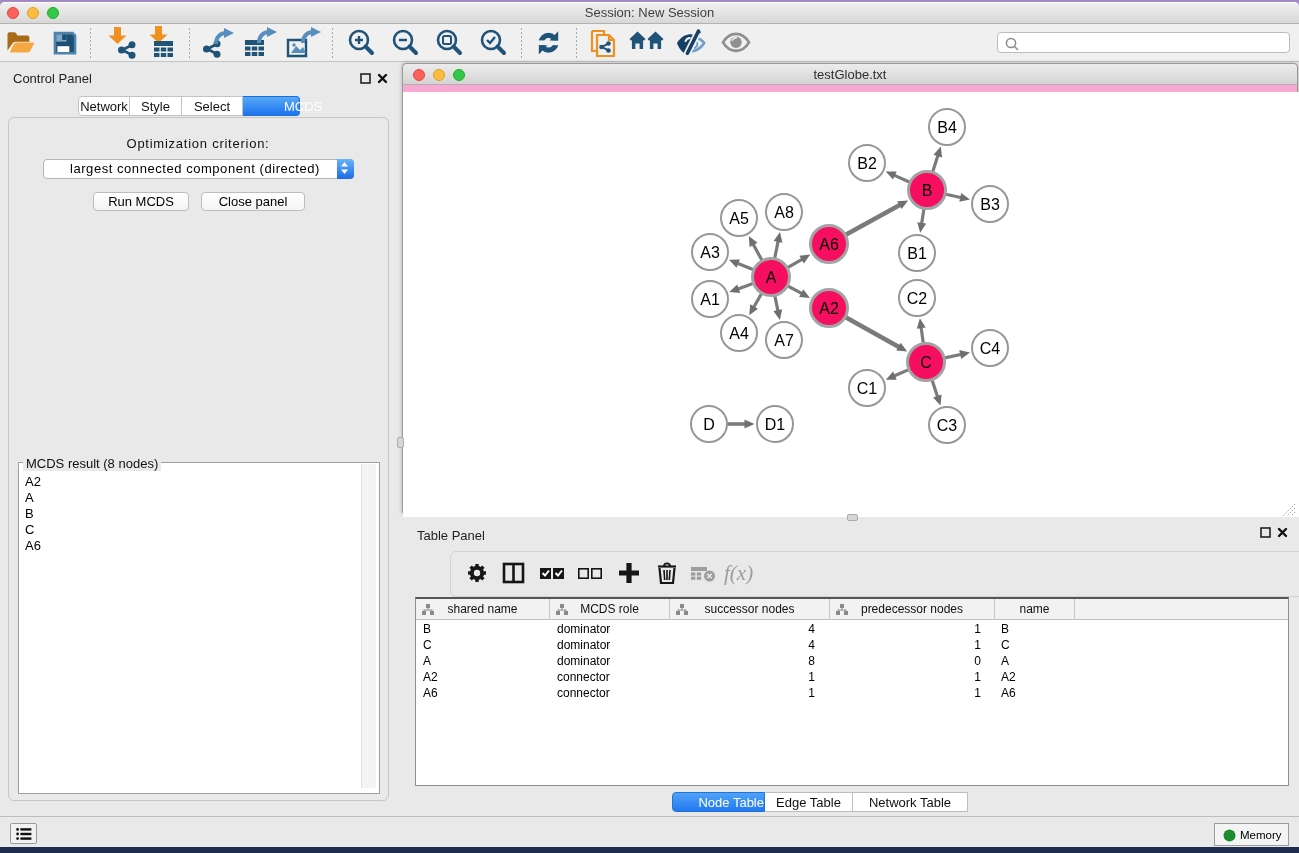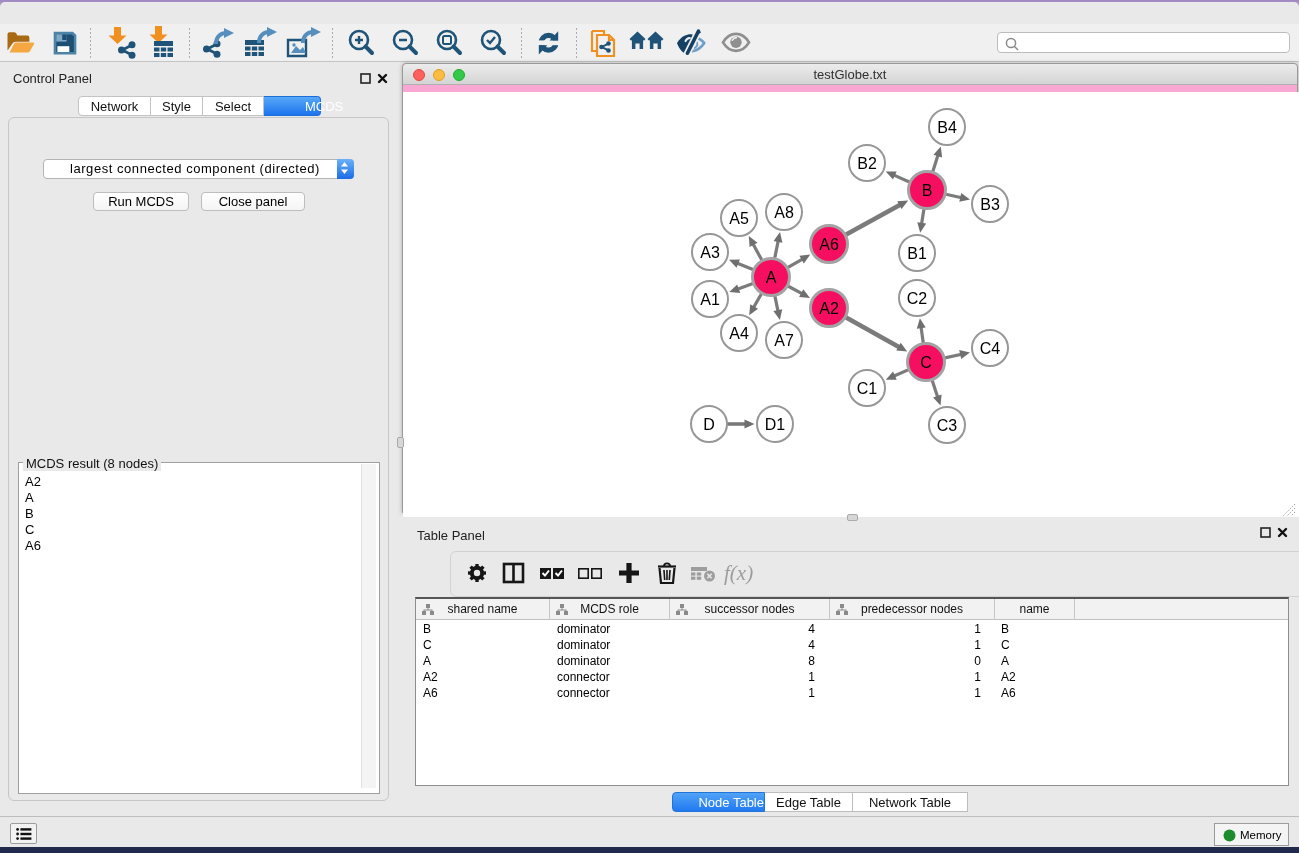--- a/index.html
+++ b/index.html
@@ -56,20 +56,26 @@
 #btabs .tab.sel { background:linear-gradient(#51a3f6,#2179f1); border-color:#2273d8; color:#fff; }
 
 #statusbar { left:0; top:814px; width:1299px; height:31px; background:#e9e9e9; border-top:1px solid #bdbdbd; }
 #status-left-btn { left:10px; top:6px; width:27px; height:21px; background:#f2f2f2; border:1px solid #9c9c9c; border-radius:2px; }
 #memory-btn { left:1214px; top:6px; width:75px; height:23px; background:#f4f4f4; border:1px solid #9c9c9c; font-size:11px; color:#000; }
 </style>
 </head>
 <body>
 <div class="abs" id="desktop-top"></div>
 <div class="abs" id="app">
+  <div class="abs" id="titlebar">
+    <div class="abs tl" style="left:7px;background:#fc615d;border:1px solid #e2463f;"></div>
+    <div class="abs tl" style="left:27px;background:#fdbc40;border:1px solid #dfa023;"></div>
+    <div class="abs tl" style="left:47px;background:#34c84a;border:1px solid #1eac2c;"></div>
+    <div class="title">Session: New Session</div>
+  </div>
   <div class="abs" id="toolbar">
     <svg class="abs ticon" style="left:2px;" width="36" height="34" viewBox="0 0 36 34">
 <path d="M5.5 24.5 V8.2 Q5.5 6.2 7.5 6.2 H12.3 Q13.9 6.2 14.5 7.7 L15.3 9.6 H25.3 Q27.4 9.6 27.4 11.7 V15.8 H13.8 Q11.2 15.8 9.9 18.2 Z" fill="#a86a14"></path>
 <path d="M7.6 26.4 L11.9 17.9 Q12.6 16.4 14.3 16.4 H31.2 Q32.7 16.4 32 17.9 L28.1 25.1 Q27.4 26.4 25.9 26.4 Z" fill="#f5a742"></path>
 </svg>
 <svg class="abs ticon" style="left:47px;" width="34" height="34" viewBox="0 0 34 34">
 <path d="M6.7 5.8 H26 l3.3 3.3 V28.6 H6.7 Z" fill="#4d82a9"></path>
 <path d="M9.3 8.4 H24.8 l2 2 V26 H9.3 Z" fill="#1d4f72"></path>
 <rect x="9.3" y="8.4" width="10.2" height="7.2" fill="#7fa9c7"></rect>
 <rect x="15.2" y="8.4" width="4.3" height="5.6" fill="#1d4f72"></rect>
@@ -224,25 +230,26 @@
 
 <svg class="abs" style="left:360px;top:11px;" width="11" height="11" viewBox="0 0 11 11">
         <rect x="1" y="1" width="9" height="9" fill="none" stroke="#222" stroke-width="1.6"></rect>
       </svg>
 <svg class="abs" style="left:377px;top:11px;" width="11" height="11" viewBox="0 0 11 11">
         <path d="M2 2 L9 9 M9 2 L2 9" stroke="#111" stroke-width="2.4" stroke-linecap="round"></path>
       </svg>
 
     <div class="abs" id="cp-content"></div>
     <div class="abs tabbar" style="left:78px;top:34px;">
-      <div class="tab" style="width:73px;">Network</div>
+      <div class="tab" style="width:52px;">Network</div>
       <div class="tab" style="width:52px;">Style</div>
       <div class="tab" style="width:61px;">Select</div>
       <div class="tab sel" style="width:57px;">MCDS</div>
     </div>
+    <div class="abs" id="opt-label">Optimization criterion:</div>
     <div class="abs" id="dropdown">largest connected component (directed)
       <div class="abs" id="dd-btn">
           <svg width="15" height="18" viewBox="0 0 15 18" style="position:absolute;left:0;top:0;">
             <path d="M7.5 3 L11 7.5 L4 7.5 Z" fill="#fff"></path>
             <path d="M7.5 15 L11 10.5 L4 10.5 Z" fill="#fff"></path>
           </svg>
         </div>
     </div>
     <div class="abs btn" style="left:93px;top:130px;width:96px;height:19px;line-height:18px;">Run MCDS</div>
     <div class="abs btn" style="left:201px;top:130px;width:104px;height:19px;line-height:18px;">Close panel</div>

